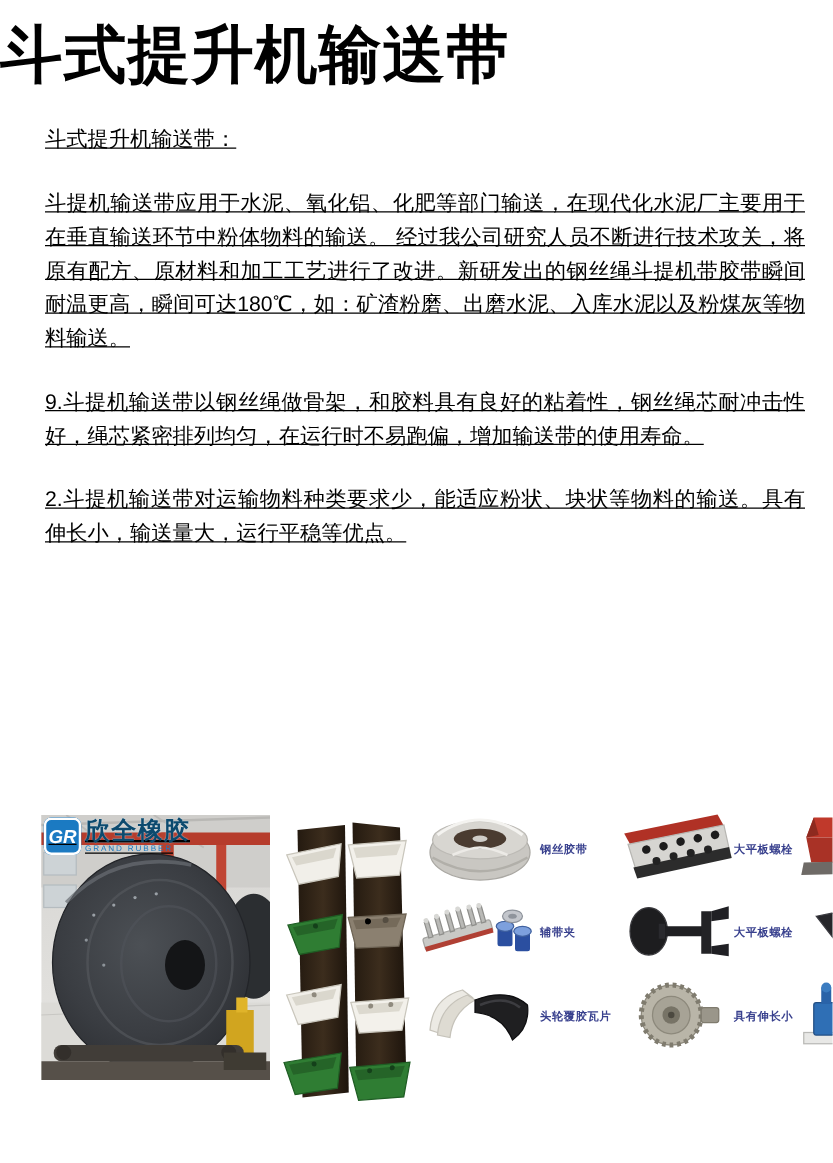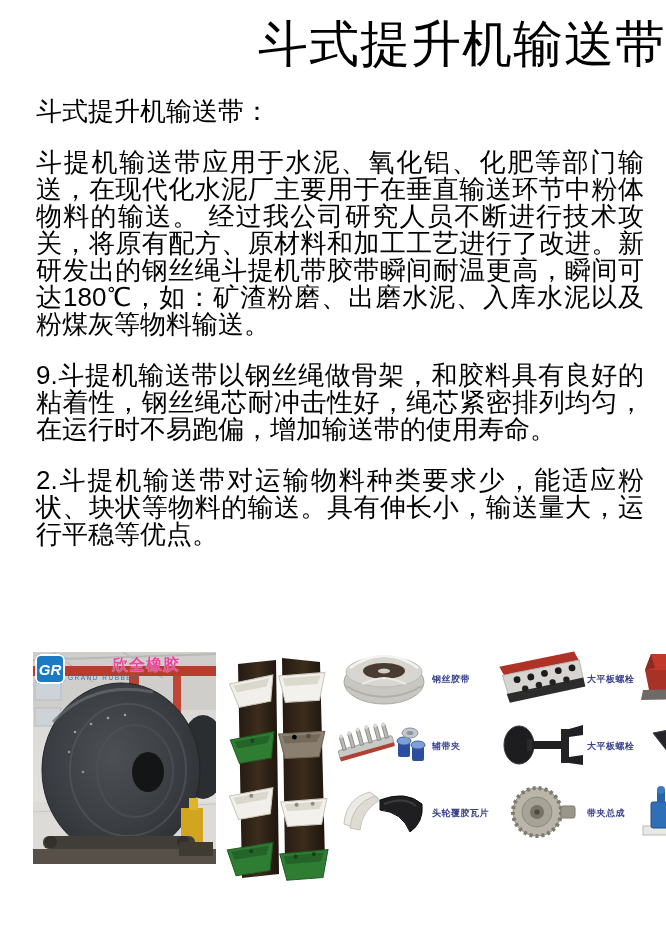--- a/index.html
+++ b/index.html
@@ -2,41 +2,41 @@
 <html><head>
 <meta charset="utf-8">
 <style>
   html,body{margin:0;padding:0;}
   body{
     width:666px;height:930px;background:#ffffff;color:#000;
     font-family:"Liberation Sans", sans-serif;
     position:relative;overflow:hidden;
   }
   .title{
-    font-size:50px;font-weight:400;text-align:right;
+    font-size:50px;font-weight:700;text-align:left;
     margin:14px 0 0 0;line-height:60px;letter-spacing:1px;
   }
   .doc{padding:0 22px 0 36px;}
   .para{
-    font-size:26px;line-height:27px;margin:24px 0 0 0;
-    text-align:justify;text-justify:inter-ideograph;
+    font-size:17px;line-height:27px;margin:24px 0 0 0;
+    text-align:justify;text-justify:inter-ideograph;text-decoration:underline;
   }
   .gallery{position:absolute;left:0;top:648px;width:666px;height:282px;}
   .photo{position:absolute;}
   .photo-belt{left:33px;top:4px;width:183px;height:212px;}
   .photo-buckets{left:224px;top:0;width:110px;height:238px;}
-  .brand{position:absolute;left:2px;top:2px;display:flex;align-items:center;gap:3px;}
+  .brand{position:absolute;left:2px;top:2px;display:flex;align-items:center;gap:3px;text-decoration:underline;}
   .brand-badge{
     width:30px;height:30px;background:#1b7ac2;border-radius:6px;
     display:flex;align-items:center;justify-content:center;
     box-shadow:inset 0 0 0 2px #ffffff, inset 0 0 0 4px #1b7ac2;
     color:#fff;font-weight:700;font-size:15px;font-style:italic;
   }
   .brand-text{display:flex;flex-direction:column;line-height:1;}
-  .brand-cn{color:#ec4899;font-weight:700;font-size:16px;letter-spacing:1px;text-shadow:0 0 1px #dce9f5;margin-left:44px;}
+  .brand-cn{color:#0c4a6e;font-weight:700;font-size:20px;letter-spacing:1px;text-shadow:0 0 1px #dce9f5;}
   .brand-en{color:#1b7ac2;font-size:6.5px;letter-spacing:1.5px;margin-top:2px;}
   .parts-grid{
     position:absolute;left:336px;top:2px;width:316px;
     display:grid;grid-template-columns:repeat(3,1fr);
     grid-row-gap:11px;grid-column-gap:2px;
   }
   .part{margin:0;display:flex;flex-direction:row;align-items:center;}
   .part svg{display:block;}
   .part-label{
     font-size:9px;font-weight:700;color:#39418e;margin-top:3px;
@@ -292,21 +292,21 @@
 
       <figure class="part">
         <svg width="96" height="56" viewBox="0 0 96 56">
           <circle cx="46" cy="28" r="24" fill="#b9b5a8" stroke="#8d897c"></circle>
           <circle cx="46" cy="28" r="24" fill="none" stroke="#7f7b6e" stroke-width="4" stroke-dasharray="3,3"></circle>
           <circle cx="46" cy="28" r="15" fill="#a7a396" stroke="#8d897c"></circle>
           <circle cx="46" cy="28" r="7" fill="#777366"></circle>
           <circle cx="46" cy="28" r="2.6" fill="#4c4940"></circle>
           <rect x="70" y="22" width="14" height="12" rx="2" fill="#9a968a" stroke="#7f7b6e"></rect>
         </svg>
-        <figcaption class="part-label">带夹总成</figcaption>
+        <figcaption class="part-label">具有伸长小</figcaption>
       </figure>
 
       <figure class="part">
         <svg width="96" height="56" viewBox="0 0 96 56">
           <rect x="6" y="42" width="84" height="9" fill="#e8e8e6" stroke="#b9b9b6"></rect>
           <rect x="14" y="18" width="30" height="26" rx="2" fill="#2f6fb5" stroke="#234f84"></rect>
           <rect x="20" y="6" width="8" height="13" fill="#2a63a8"></rect>
           <circle cx="24" cy="6" r="4" fill="#3b7cc0"></circle>
           <rect x="44" y="24" width="34" height="20" fill="#7fae8e" stroke="#5e8d6d"></rect>
           <line x1="50" y1="24" x2="50" y2="44" stroke="#5e8d6d" stroke-width="2"></line>

